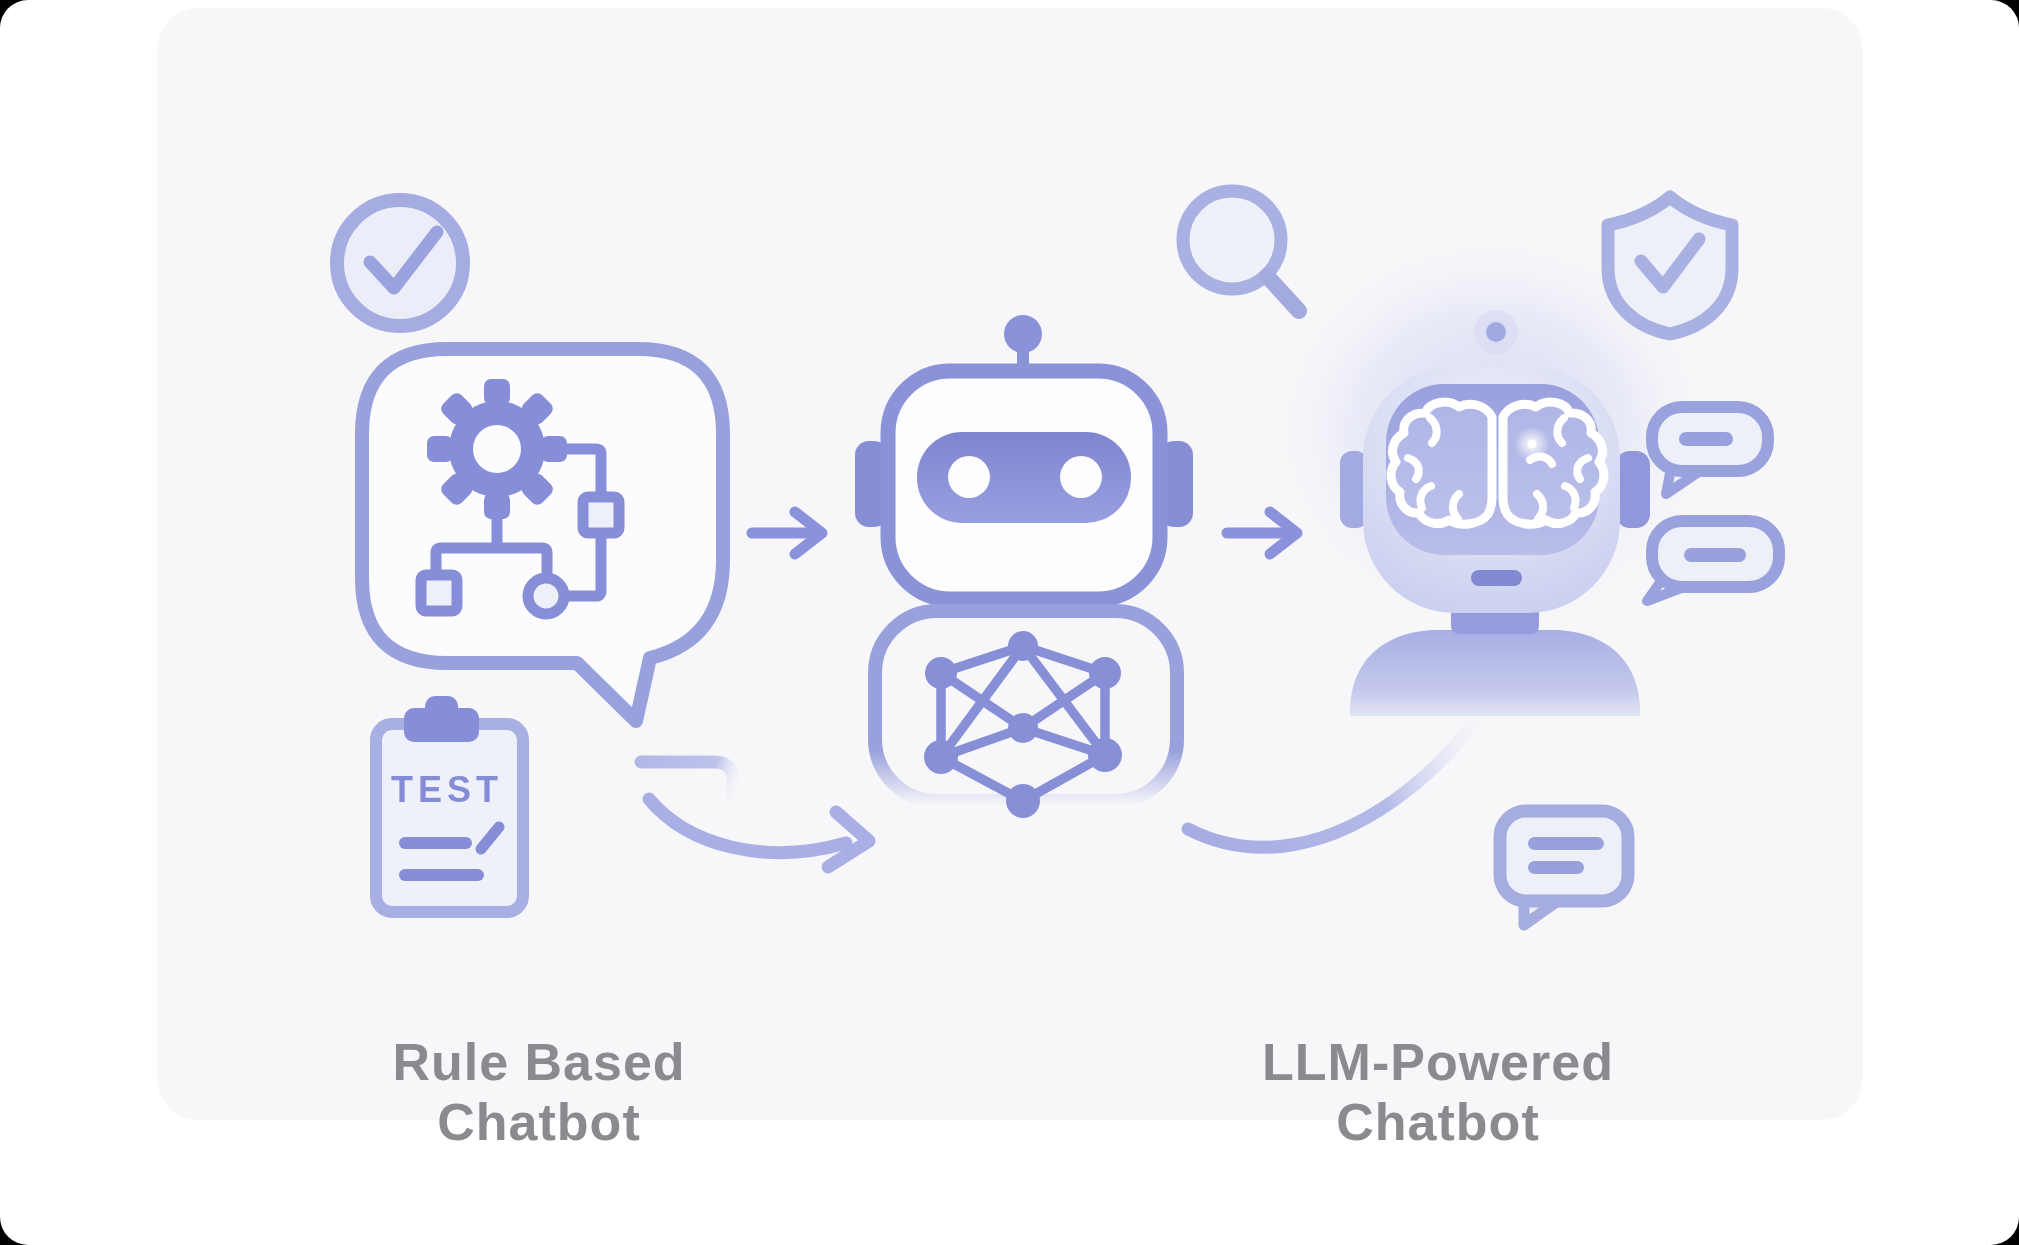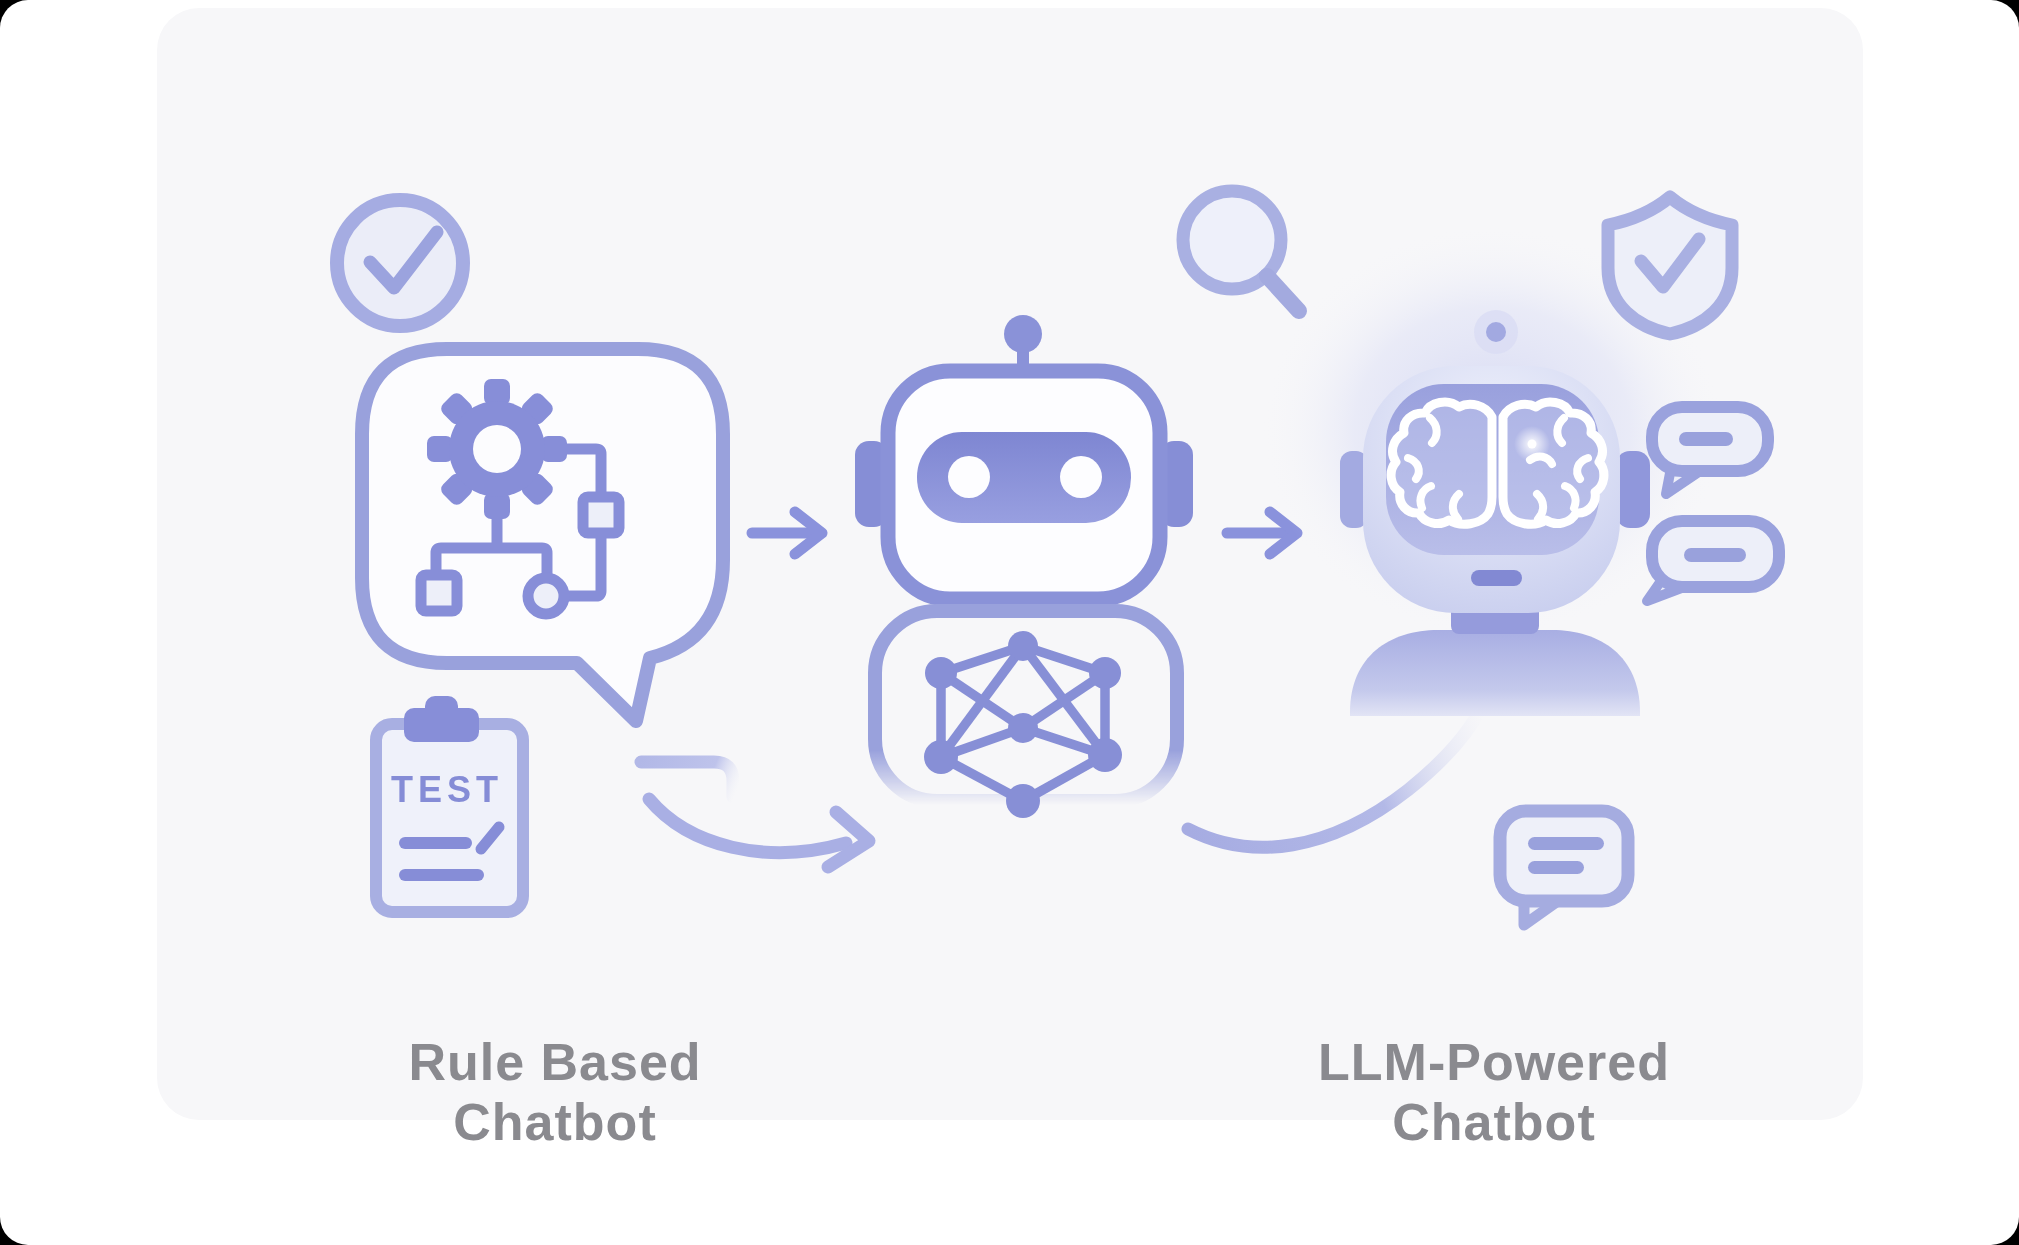--- a/index.html
+++ b/index.html
@@ -262,23 +262,23 @@
     </g>
 
     <g>
       <path d="M 1524,894 L 1524,925 L 1562,898 Z" fill="#EEF0F9" stroke="#A5ACE0" stroke-width="11" stroke-linejoin="round"></path>
       <rect x="1500" y="811" width="128" height="90" rx="26" fill="#EEF0F9" stroke="#A5ACE0" stroke-width="13"></rect>
       <rect x="1528" y="837" width="76" height="13" rx="6.5" fill="#99A1DC"></rect>
       <rect x="1528" y="861" width="56" height="13" rx="6.5" fill="#99A1DC"></rect>
     </g>
   </svg>
 
-  <div class="caption" style="left:305px;">
+  <div class="caption" style="left:289px;">
     <span>Rule Based</span>
     <span>Chatbot</span>
   </div>
 
 
-  <div class="caption" style="left:1244px;">
+  <div class="caption" style="left:1188px;">
     <span>LLM-Powered</span>
     <span>Chatbot</span>
   </div>
 </div>
 
 </body></html>

